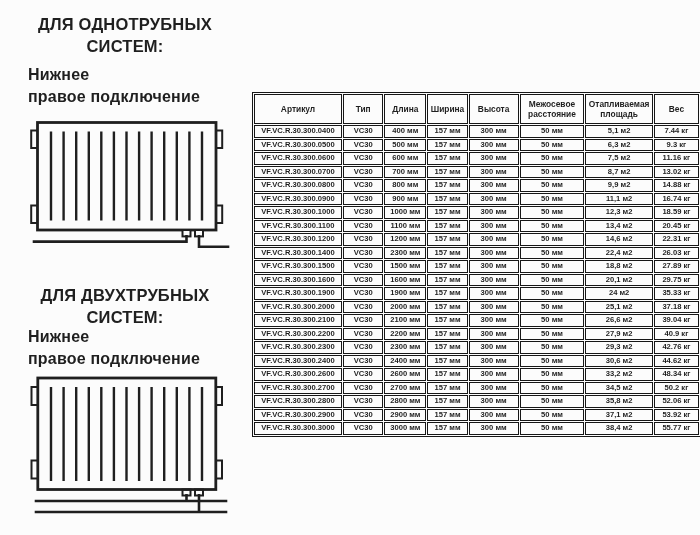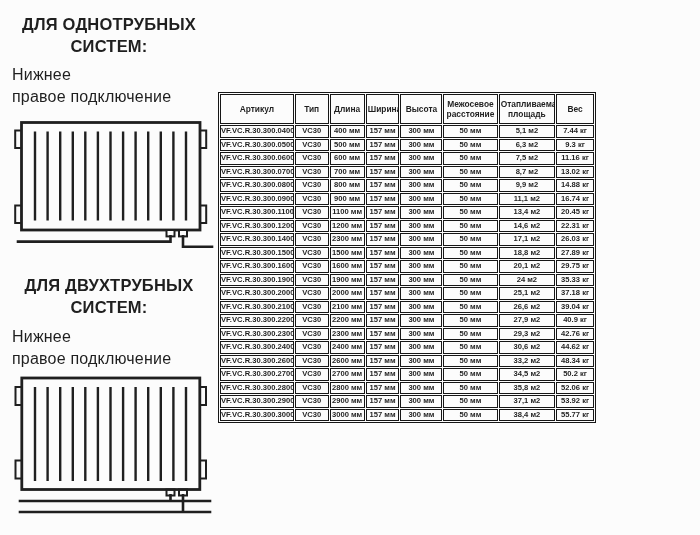--- a/index.html
+++ b/index.html
@@ -1,42 +1,42 @@
 <!DOCTYPE html>
 <html><head>
 <meta charset="utf-8">
 <style>
   html,body{margin:0;padding:0;}
   body{
     width:700px;height:535px;overflow:hidden;position:relative;
     background:#fcfcfc;color:#1f1f1f;
     font-family:"Liberation Sans","DejaVu Sans",sans-serif;
   }
-  .page{position:absolute;inset:0;}
+  .page{position:absolute;inset:0;margin-left:16px;}
 
   
   .left-panel{position:absolute;left:0;top:0;width:235px;height:535px;}
   .sec-title{
     position:absolute;left:6px;width:206px;text-align:center;
     font-size:16.5px;font-weight:bold;line-height:22px;letter-spacing:.2px;
   }
   .sec-title.t1{top:13px;}
-  .sec-title.t2{top:274px;}
+  .sec-title.t2{top:284px;}
   .sub{
     position:absolute;left:12px;width:215px;text-align:left;
-    font-size:16px;font-weight:normal;line-height:22px;letter-spacing:.2px;
+    font-size:16px;font-weight:bold;line-height:22px;letter-spacing:.2px;
   }
   .sub.s1{top:64px;}
   .sub.s2{top:326px;}
   .rad{position:absolute;left:0;}
   .rad.r1{top:116px;width:235px;height:142px;}
   .rad.r2{top:370px;width:235px;height:155px;}
 
   
-  .table-area{position:absolute;left:218px;top:92px;width:378px;}
+  .table-area{position:absolute;left:236px;top:92px;width:449px;}
   table.spec{
     width:100%;table-layout:fixed;
     border-collapse:separate;border-spacing:1px;
     border:1.6px solid #161616;
   }
   table.spec th,table.spec td{
     border:1.4px solid #161616;
     text-align:center;vertical-align:middle;
     font-weight:bold;overflow:hidden;
   }
@@ -191,20 +191,30 @@
             <td>VF.VC.R.30.300.0900</td>
             <td>VC30</td>
             <td>900 мм</td>
             <td>157 мм</td>
             <td>300 мм</td>
             <td>50 мм</td>
             <td>11,1 м2</td>
             <td>16.74 кг</td>
           </tr>
           <tr>
+            <td>VF.VC.R.30.300.1000</td>
+            <td>VC30</td>
+            <td>1000 мм</td>
+            <td>157 мм</td>
+            <td>300 мм</td>
+            <td>50 мм</td>
+            <td>12,3 м2</td>
+            <td>18.59 кг</td>
+          </tr>
+          <tr>
             <td>VF.VC.R.30.300.1100</td>
             <td>VC30</td>
             <td>1100 мм</td>
             <td>157 мм</td>
             <td>300 мм</td>
             <td>50 мм</td>
             <td>13,4 м2</td>
             <td>20.45 кг</td>
           </tr>
           <tr>
@@ -217,21 +227,21 @@
             <td>14,6 м2</td>
             <td>22.31 кг</td>
           </tr>
           <tr>
             <td>VF.VC.R.30.300.1400</td>
             <td>VC30</td>
             <td>2300 мм</td>
             <td>157 мм</td>
             <td>300 мм</td>
             <td>50 мм</td>
-            <td>17,1 м2</td>
+            <td>22,4 м2</td>
             <td>26.03 кг</td>
           </tr>
           <tr>
             <td>VF.VC.R.30.300.1500</td>
             <td>VC30</td>
             <td>1500 мм</td>
             <td>157 мм</td>
             <td>300 мм</td>
             <td>50 мм</td>
             <td>18,8 м2</td>

